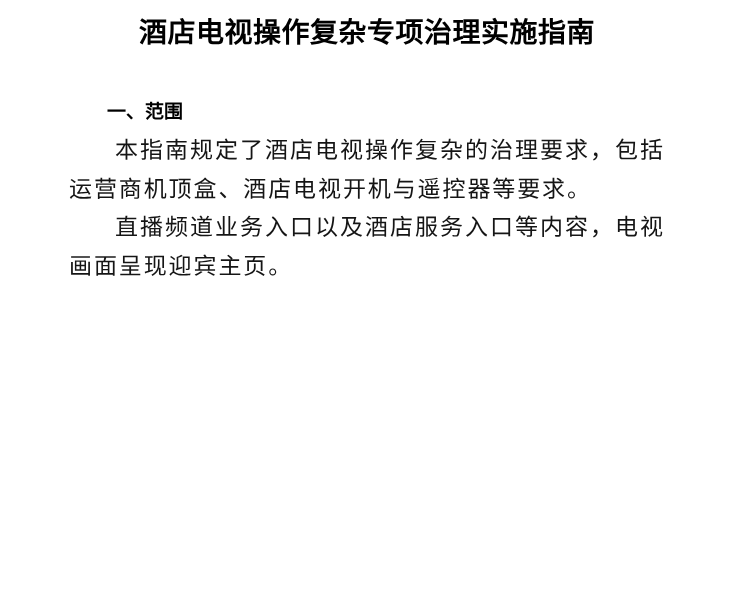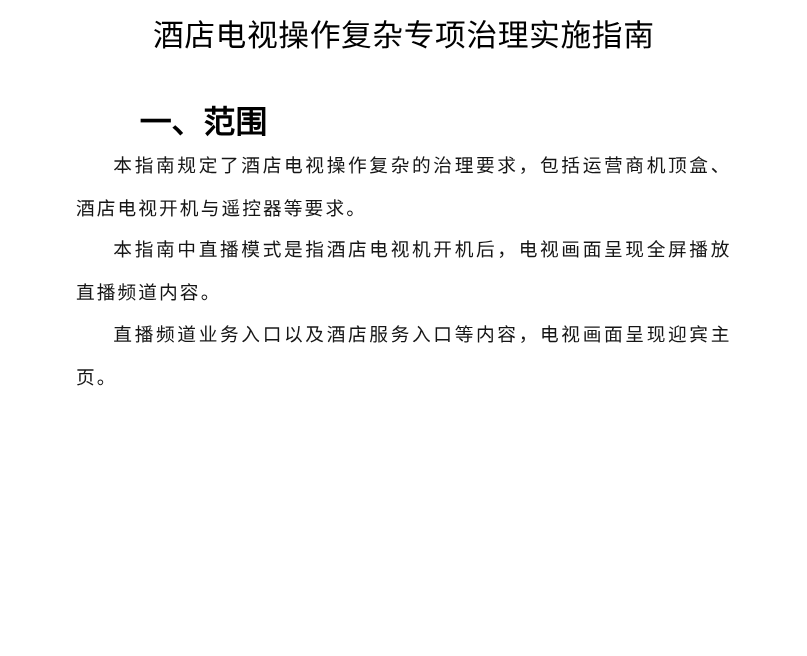--- a/index.html
+++ b/index.html
@@ -14,41 +14,41 @@
     background: #ffffff;
     overflow: hidden;
     color: #151515;
     font-family: "Liberation Serif", serif;
   }
   .doc-title {
     margin: 0;
     padding-top: 15px;
     text-align: center;
     font-family: "Liberation Sans", sans-serif;
-    font-weight: 400;
+    font-weight: 700;
     font-size: 28px;
     line-height: 36px;
     letter-spacing: 0.5px;
     color: #000000;
   }
   .content {
     margin: 0 69px;
   }
   .section-heading {
     margin: 46px 0 0 0;
     font-family: "Liberation Sans", sans-serif;
     font-weight: 700;
-    font-size: 29px;
+    font-size: 19px;
     line-height: 30px;
     text-indent: 2em;
     color: #000000;
   }
   .content p.body-para {
     margin: 0;
-    font-size: 17px;
+    font-size: 23px;
     line-height: 38.5px;
     letter-spacing: 1.9px;
     text-align: justify;
     text-indent: 2em;
     color: #151515;
   }
   .content p.body-para:first-of-type {
     margin-top: 5px;
   }
 </style>
@@ -57,18 +57,17 @@
 
 <div class="page">
   <h1 class="doc-title">酒店电视操作复杂专项治理实施指南</h1>
 
   <div class="content">
     <h2 class="section-heading">一、范围</h2>
 
     <p class="body-para">本指南规定了酒店电视操作复杂的治理要求，包括运营商机顶盒、酒店电视开机与遥控器等要求。</p>
 
 
-    <p class="body-para">本指南中直播模式是指酒店电视机开机后，电视画面呈现全屏播放直播频道内容。</p>
 
     <p class="body-para">直播频道业务入口以及酒店服务入口等内容，电视画面呈现迎宾主页。</p>
 
   </div>
 </div>
 
 </body></html>

